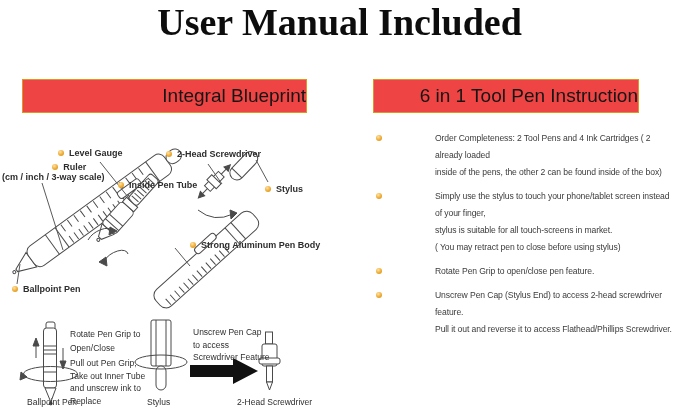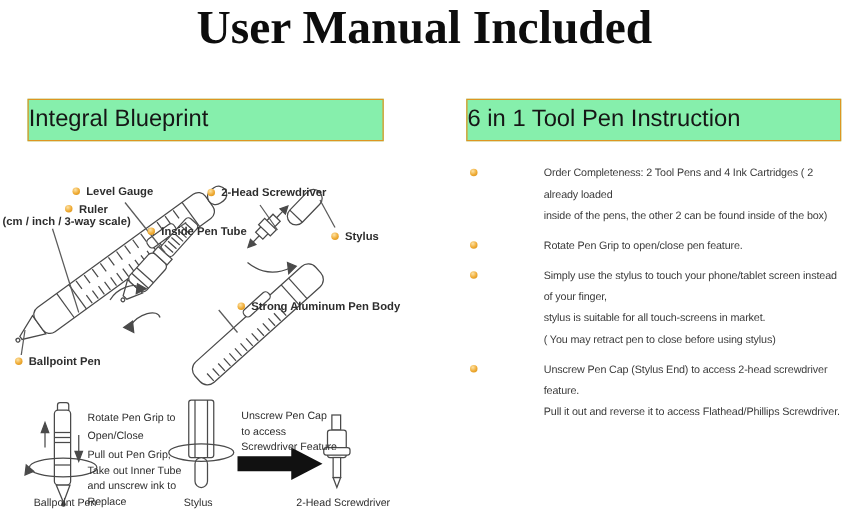--- a/index.html
+++ b/index.html
@@ -2,25 +2,25 @@
 <html><head>
 <meta charset="utf-8">
 <style>
   html,body{margin:0;padding:0;background:#fff;}
   body{width:679px;height:414px;position:relative;overflow:hidden;
        font-family:"Liberation Sans",sans-serif;}
   .abs{position:absolute;}
   .title{left:0;top:-3px;width:679px;text-align:center;
          font-family:"Liberation Serif",serif;font-weight:700;font-size:38px;
          line-height:50px;color:#0d0d0d;}
-  .bar{height:34px;background:#86efac;border:1px solid #dd9622;box-sizing:border-box;
-       display:flex;align-items:center;justify-content:flex-start;
+  .bar{height:34px;background:#ef4444;border:1px solid #dd9622;box-sizing:border-box;
+       display:flex;align-items:center;justify-content:flex-end;
        font-size:19px;color:#161616;}
   .bar-left{left:22px;top:79px;width:285px;}
-  .bar-right{left:373px;top:79px;width:300px;}
+  .bar-right{left:373px;top:79px;width:266px;}
   .bullets{left:373px;top:130px;width:302px;display:flex;flex-direction:column;}
   .bullet{display:flex;margin-bottom:7px;}
   .dot{width:6px;height:6px;border-radius:50%;flex:0 0 6px;
        background:radial-gradient(circle at 38% 32%, #fde3a6 0%, #efaa32 55%, #cf8d1c 100%);}
   .bullet .dot{margin:5px 9px 0 3px;}
   .btext{font-size:8.6px;line-height:17px;letter-spacing:-0.1px;color:#3b3b3b;
          white-space:pre-line;margin-left:44px;}
   .lbl{display:flex;font-size:9px;font-weight:700;color:#2d2d2d;white-space:nowrap;justify-content:center;}
   .lbl .dot{margin:2px 5px 0 0;}
   .sub{font-size:9px;font-weight:700;color:#2d2d2d;white-space:nowrap;}
@@ -194,26 +194,26 @@
 <div class="abs cap" style="left:237px;top:397px">2-Head Screwdriver</div>
 
 <div class="abs bullets">
   <div class="bullet">
     <span class="dot"></span>
     <span class="btext">Order Completeness:  2 Tool Pens and 4 Ink Cartridges ( 2 already loaded
 inside of the pens, the other 2 can be found inside of the box)</span>
   </div>
   <div class="bullet">
     <span class="dot"></span>
-    <span class="btext">Rotate Pen Grip to open/close pen feature.</span>
-  </div>
-  <div class="bullet">
-    <span class="dot"></span>
     <span class="btext">Simply use the stylus to touch your phone/tablet screen instead of your finger,
 stylus is suitable for all touch-screens in market.
 ( You may retract pen to close before using stylus)</span>
   </div>
   <div class="bullet">
     <span class="dot"></span>
+    <span class="btext">Rotate Pen Grip to open/close pen feature.</span>
+  </div>
+  <div class="bullet">
+    <span class="dot"></span>
     <span class="btext">Unscrew Pen Cap (Stylus End) to access 2-head screwdriver feature.
 Pull it out and reverse it to access Flathead/Phillips Screwdriver.</span>
   </div>
 </div>
 
 </body></html>

